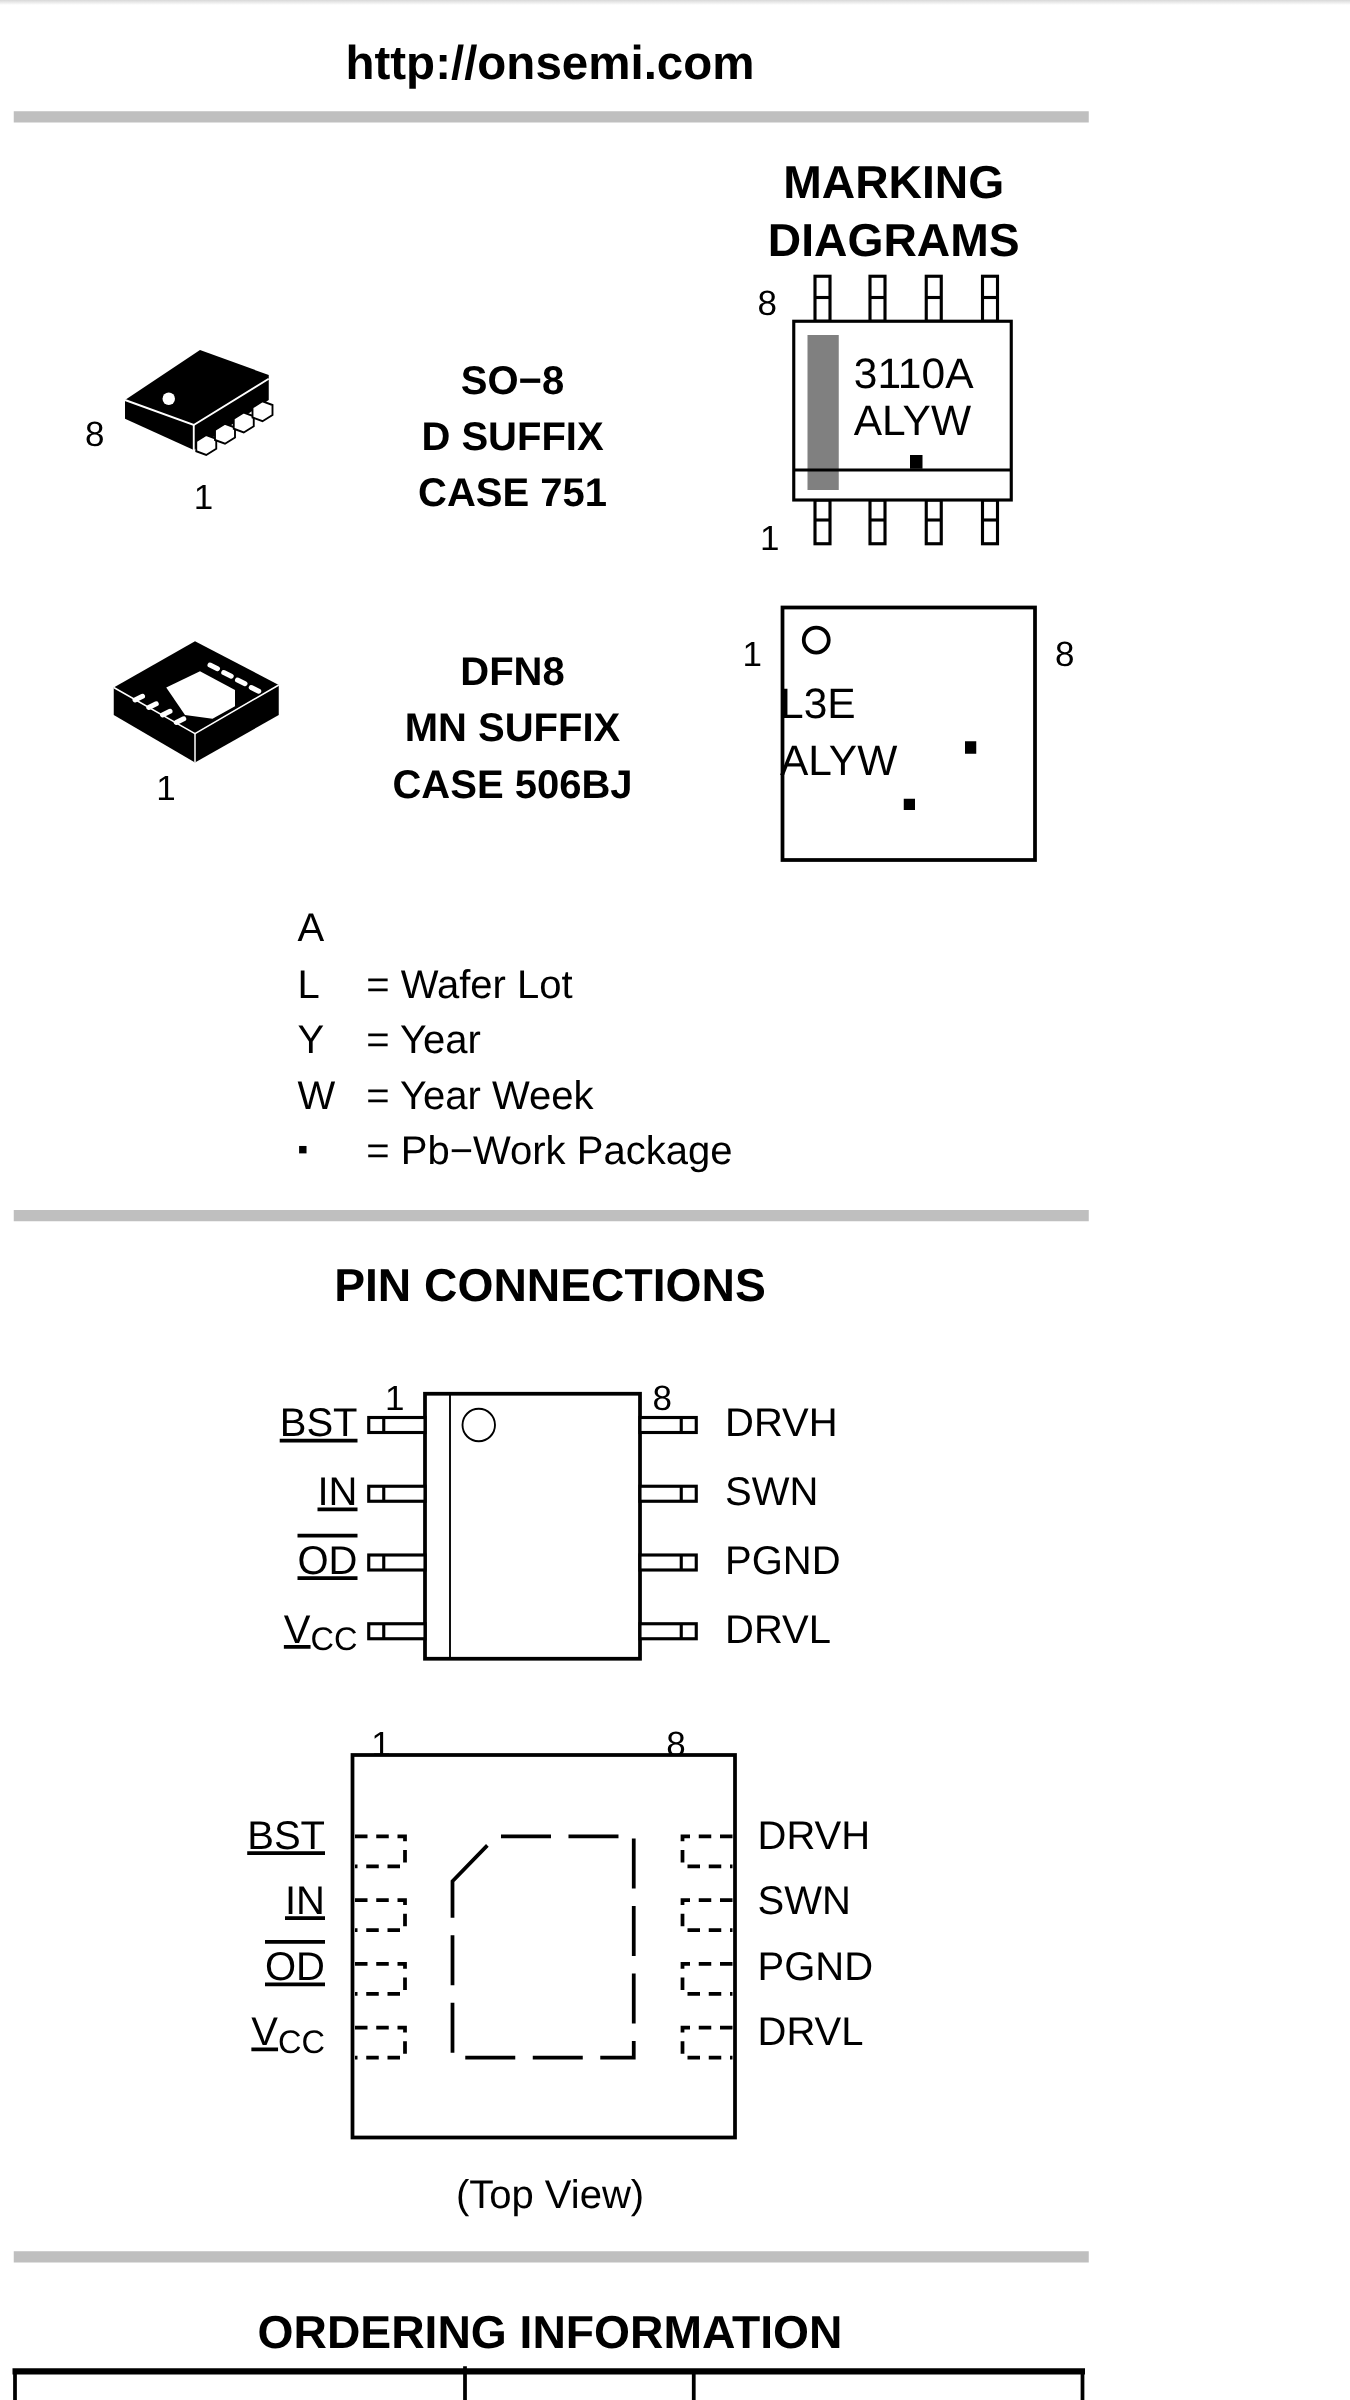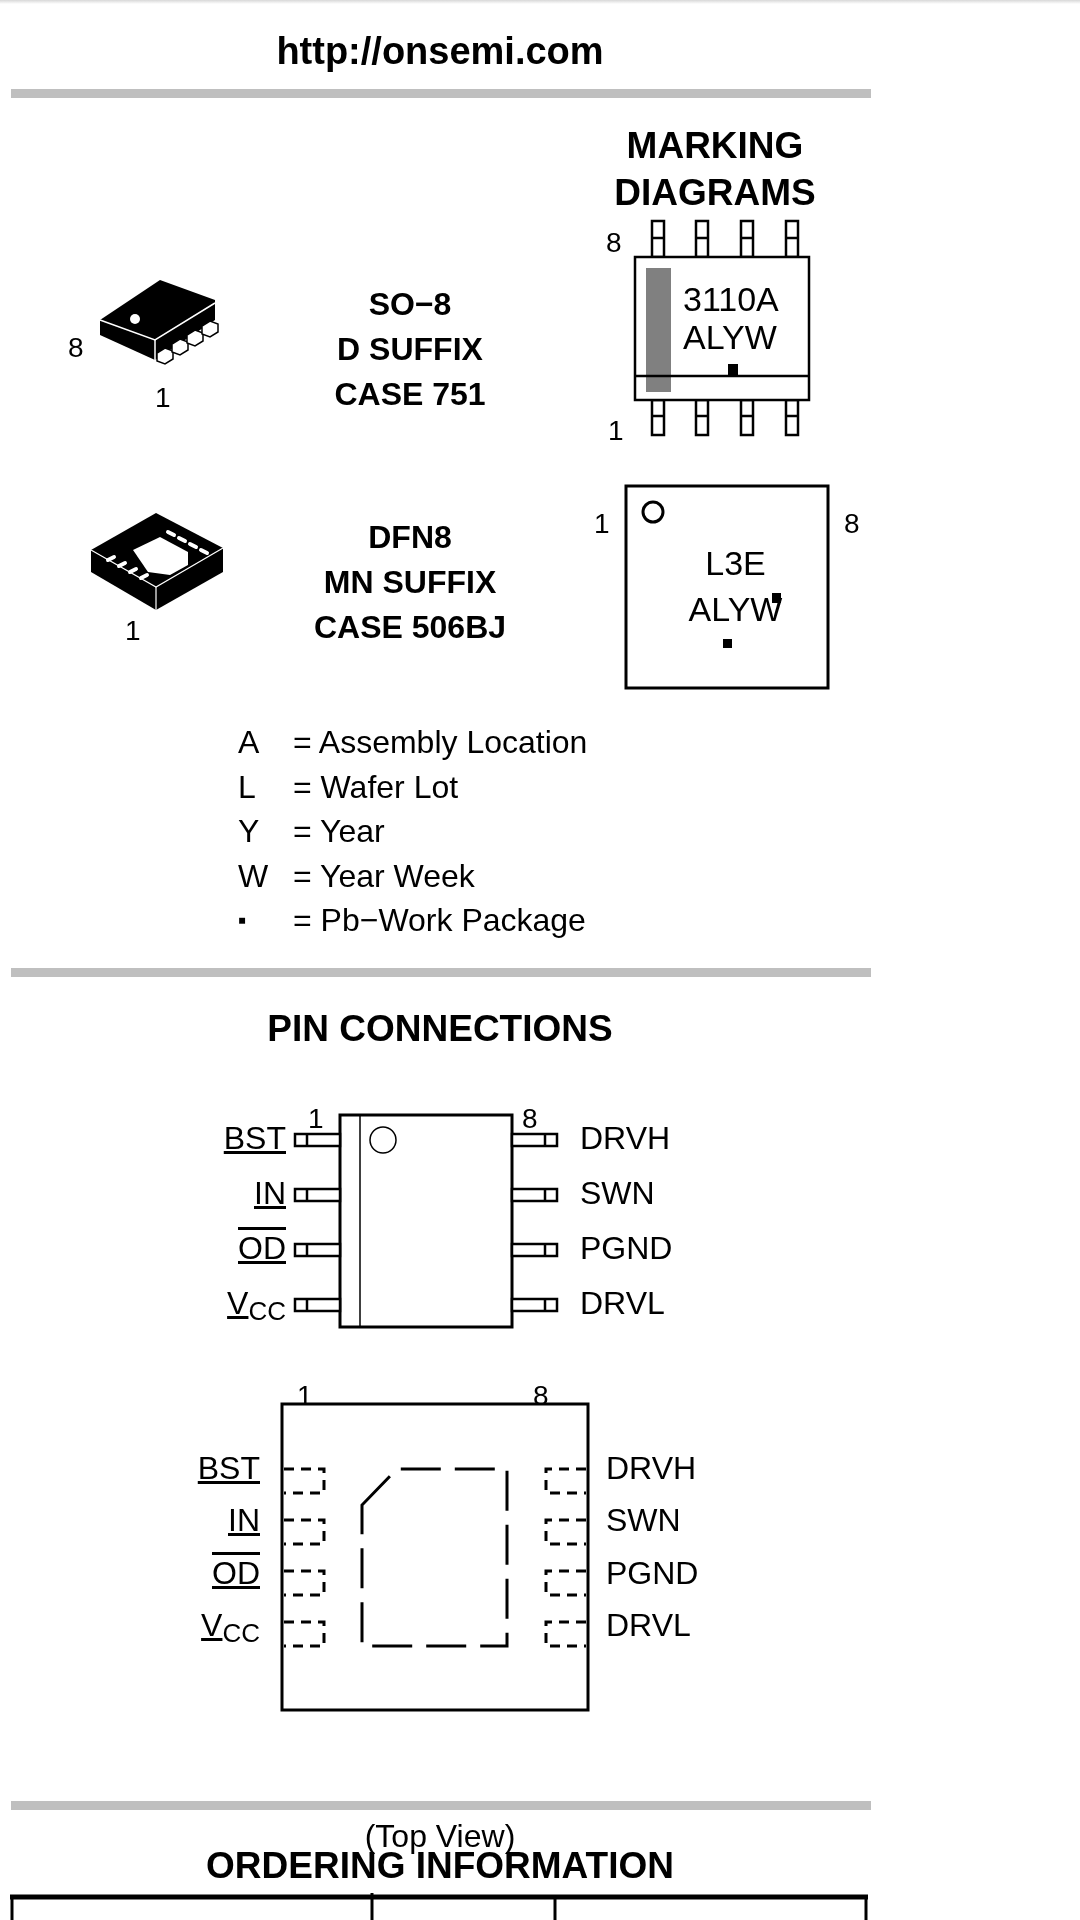--- a/index.html
+++ b/index.html
@@ -13,21 +13,21 @@
   .heading { font-weight: bold; font-size: 37px; text-align: center; line-height: 47px; }
   .pkg-label { font-weight: bold; font-size: 32px; text-align: center; line-height: 45px; }
   .num { font-size: 28px; }
   .legend { left: 238px; top: 710px; font-size: 32px; line-height: 44.5px; }
   .legend .row { display: flex; }
   .legend .key { width: 55px; }
   .pin-label { font-size: 32px; position: absolute; }
   .pin-label.right-align { text-align: right; text-decoration: underline; }
   .overbar { text-decoration: overline; }
   .sub { font-size: 26px; vertical-align: -6px; }
-  .topview { left: 0; width: 880px; top: 1808px; text-align: center; font-size: 32px; }
+  .topview { left: 0; width: 880px; top: 1727px; text-align: center; font-size: 32px; }
   .order-title { left: 0; width: 880px; top: 1835px; text-align: center; font-weight: bold; font-size: 37px; }
   svg { position: absolute; overflow: visible; }
 </style>
 </head>
 <body>
 
 <div class="topshadow"></div>
 
 <div class="abs url">http://onsemi.com</div>
 <div class="divider" style="top:89px"></div>
@@ -114,29 +114,28 @@
 </div>
 
 <div class="abs num" style="left:594px; top:498px;">1</div>
 <div class="abs num" style="left:844px; top:498px;">8</div>
 <svg style="left:624px; top:484px;" width="206" height="206">
   <rect x="2" y="2" width="202" height="202" fill="#fff" stroke="#000" stroke-width="3"></rect>
   <circle cx="29" cy="28" r="10" fill="none" stroke="#000" stroke-width="3"></circle>
   <rect x="148" y="109" width="9" height="10" fill="#000"></rect>
   <rect x="99" y="155" width="9" height="9" fill="#000"></rect>
 </svg>
-<div class="abs" style="left:624px; width:235px; top:530px; text-align:center; font-size:34px; line-height:46px;">
+<div class="abs" style="left:624px; width:235px; top:530px; font-size:34px; line-height:46px;">
   <div style="padding-right:12px;">L3E</div>
   <div style="padding-right:12px;">ALYW</div>
 </div>
 
 <div class="abs legend">
   <div class="row">
       <span class="key">A</span>
-      <span>= Assembly Location</span>
     </div>
   <div class="row">
       <span class="key">L</span>
       <span>= Wafer Lot</span>
     </div>
   <div class="row">
       <span class="key">Y</span>
       <span>= Year</span>
     </div>
   <div class="row">

